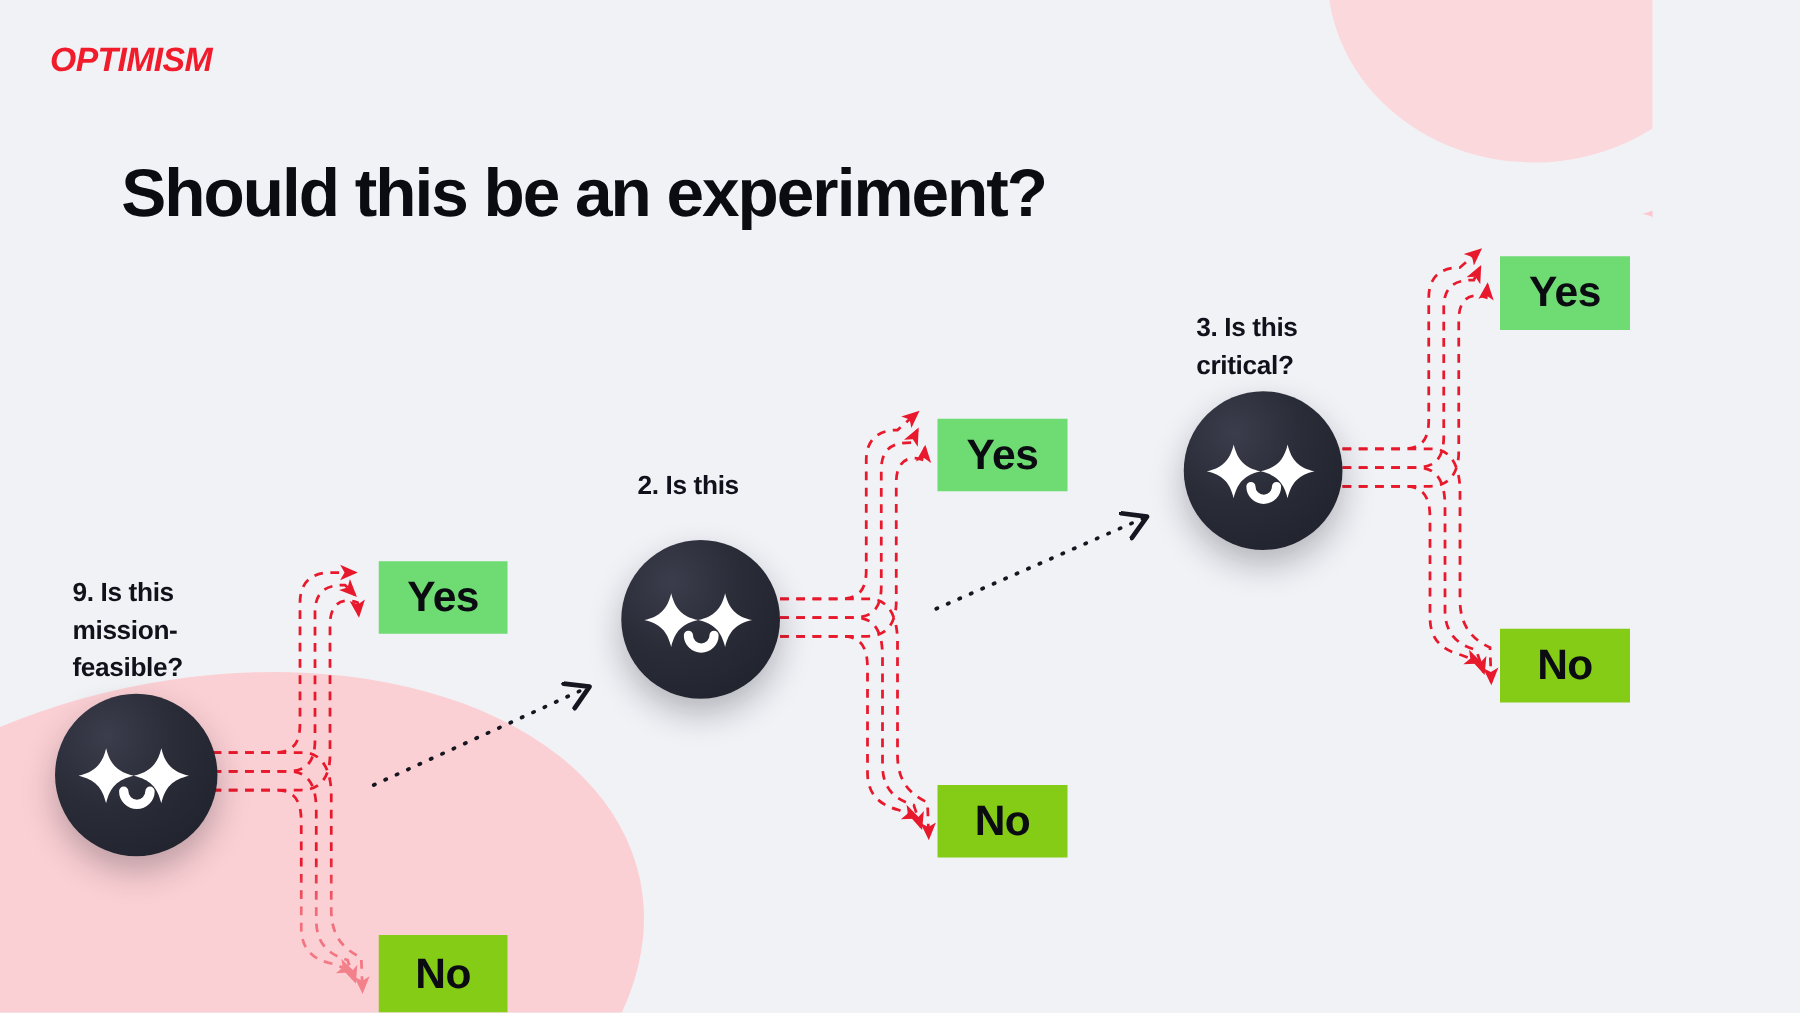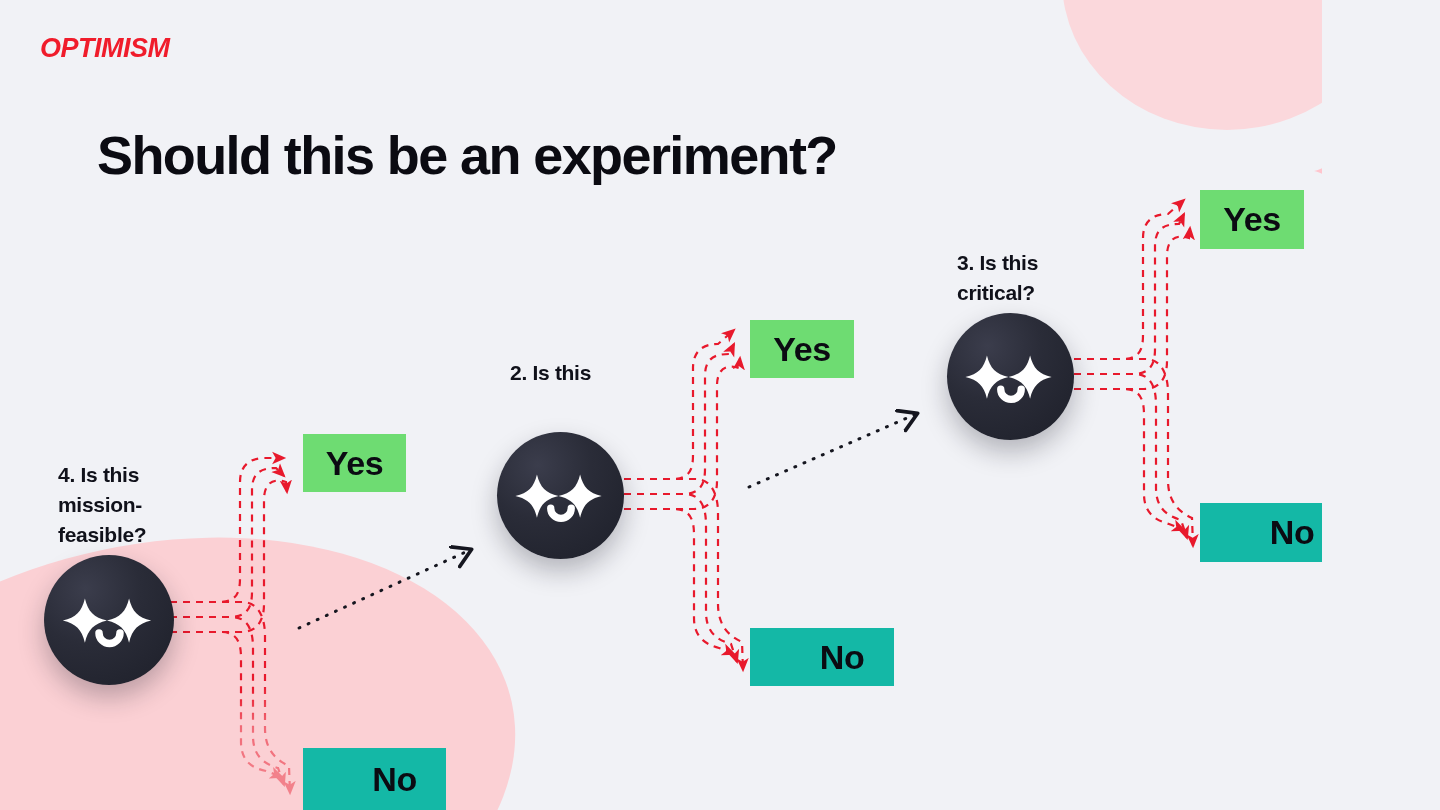--- a/index.html
+++ b/index.html
@@ -63,22 +63,22 @@
   }
 
   
   .box{
     position:absolute;
     display:flex;align-items:center;justify-content:center;
     font-size:34px;font-weight:bold;
     color:#0b0b12;
     letter-spacing:-0.4px;
   }
-  .box.yes{background:#6edc72;}
-  .box.no{background:#14b8a6;padding-left:40px;}
+  .box.yes{background:#6edc72;margin-top:15px;}
+  .box.no{background:#84cc16;}
 
   
   .arrows{position:absolute;left:0;top:0;width:1440px;height:810px;pointer-events:none;}
 </style>
 </head>
 <body>
 
 <div class="stage">
 
   <div class="blob-bl"></div>
@@ -147,35 +147,35 @@
 
     <g fill="none" stroke="#15161f" stroke-width="3" stroke-dasharray="1 9" stroke-linecap="round">
       <path d="M299,628 L470,550" marker-end="url(#ahk)"></path>
     </g>
     <g fill="none" stroke="#15161f" stroke-width="3" stroke-dasharray="1 9" stroke-linecap="round">
       <path d="M749,487 L916,414" marker-end="url(#ahk)"></path>
     </g>
   </svg>
 
   <div class="qlabel" style="left:58px;top:460px;width:180px;">
-    <div>4. Is this</div>
+    <div>9. Is this</div>
     <div>mission-</div>
     <div>feasible?</div>
   </div>
   <div class="node" style="left:44px;top:555px;width:130px;height:130px;">
     <div class="face">
       <svg viewBox="0 0 130 130" width="130" height="130">
         <path fill="#ffffff" d="M41 46 C44.4 60.2 50.8 66.6 65 70 C50.8 73.4 44.4 79.8 41 94 C37.6 79.8 31.2 73.4 17 70 C31.2 66.6 37.6 60.2 41 46 Z" transform="translate(-0.5,-8) scale(0.92) translate(4,10)"></path>
         <path fill="#ffffff" d="M89 46 C92.4 60.2 98.8 66.6 113 70 C98.8 73.4 92.4 79.8 89 94 C85.6 79.8 79.2 73.4 65 70 C79.2 66.6 85.6 60.2 89 46 Z" transform="translate(-0.5,-8) scale(0.92) translate(4,10)"></path>
         <path fill="none" stroke="#ffffff" stroke-width="7.5" stroke-linecap="round" d="M55 78 A10.5 10.5 0 0 0 76 78"></path>
       </svg>
     </div>
   </div>
 
-  <div class="qlabel" style="left:510px;top:358px;width:180px;">
+  <div class="qlabel" style="left:510px;top:374px;width:180px;">
     <div>2. Is this</div>
   </div>
   <div class="node" style="left:497px;top:432px;width:127px;height:127px;">
     <div class="face">
       <svg viewBox="0 0 130 130" width="127" height="127">
         <path fill="#ffffff" d="M41 46 C44.4 60.2 50.8 66.6 65 70 C50.8 73.4 44.4 79.8 41 94 C37.6 79.8 31.2 73.4 17 70 C31.2 66.6 37.6 60.2 41 46 Z" transform="translate(-0.5,-8) scale(0.92) translate(4,10)"></path>
         <path fill="#ffffff" d="M89 46 C92.4 60.2 98.8 66.6 113 70 C98.8 73.4 92.4 79.8 89 94 C85.6 79.8 79.2 73.4 65 70 C79.2 66.6 85.6 60.2 89 46 Z" transform="translate(-0.5,-8) scale(0.92) translate(4,10)"></path>
         <path fill="none" stroke="#ffffff" stroke-width="7.5" stroke-linecap="round" d="M55 78 A10.5 10.5 0 0 0 76 78"></path>
       </svg>
     </div>

